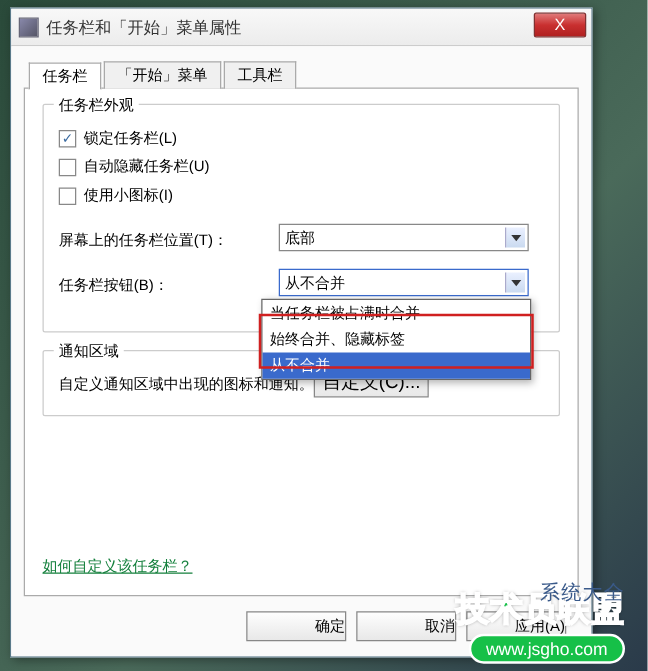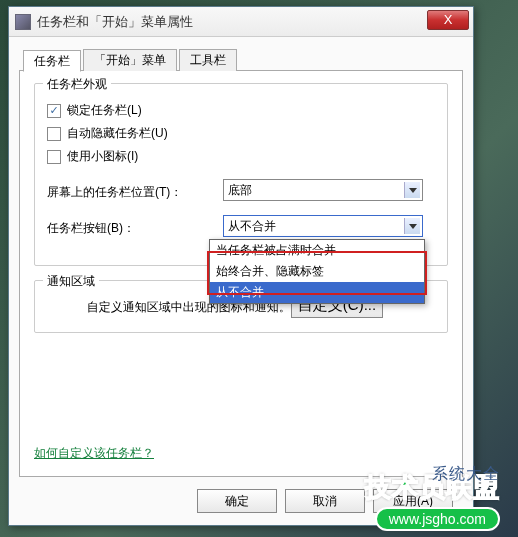--- a/index.html
+++ b/index.html
@@ -268,21 +268,21 @@
   gap: 8px;
 }
 
 .btn {
   width: 80px;
   height: 24px;
   font-size: 12px;
   border: 1px solid #888;
   background: linear-gradient(#fefefe, #e8e8e8);
   cursor: pointer;
-  text-align: center;
+  text-align: right;
   line-height: 22px;
 }
 
 .watermark {
   position: absolute;
   right: 18px;
   bottom: 6px;
   text-align: right;
   pointer-events: none;
   z-index: 20;
@@ -376,21 +376,21 @@
       <div class="dropdown">
         <div class="dropdown-item">当任务栏被占满时合并</div>
         <div class="dropdown-item">始终合并、隐藏标签</div>
         <div class="dropdown-item selected">从不合并</div>
       </div>
 
       <div class="red-annotation"></div>
 
       <div class="group" style="position:relative;">
         <div class="group-title">通知区域</div>
-        <div style="display:flex; align-items:center; justify-content:center;">
+        <div style="display:flex; align-items:center; justify-content:flex-start;">
           <div class="notify-label">自定义通知区域中出现的图标和通知。</div>
           <div class="custom-btn">自定义(C)...</div>
         </div>
       </div>
 
       <a class="help-link">如何自定义该任务栏？</a>
 
     </div>
 
     <div class="btnbar">

